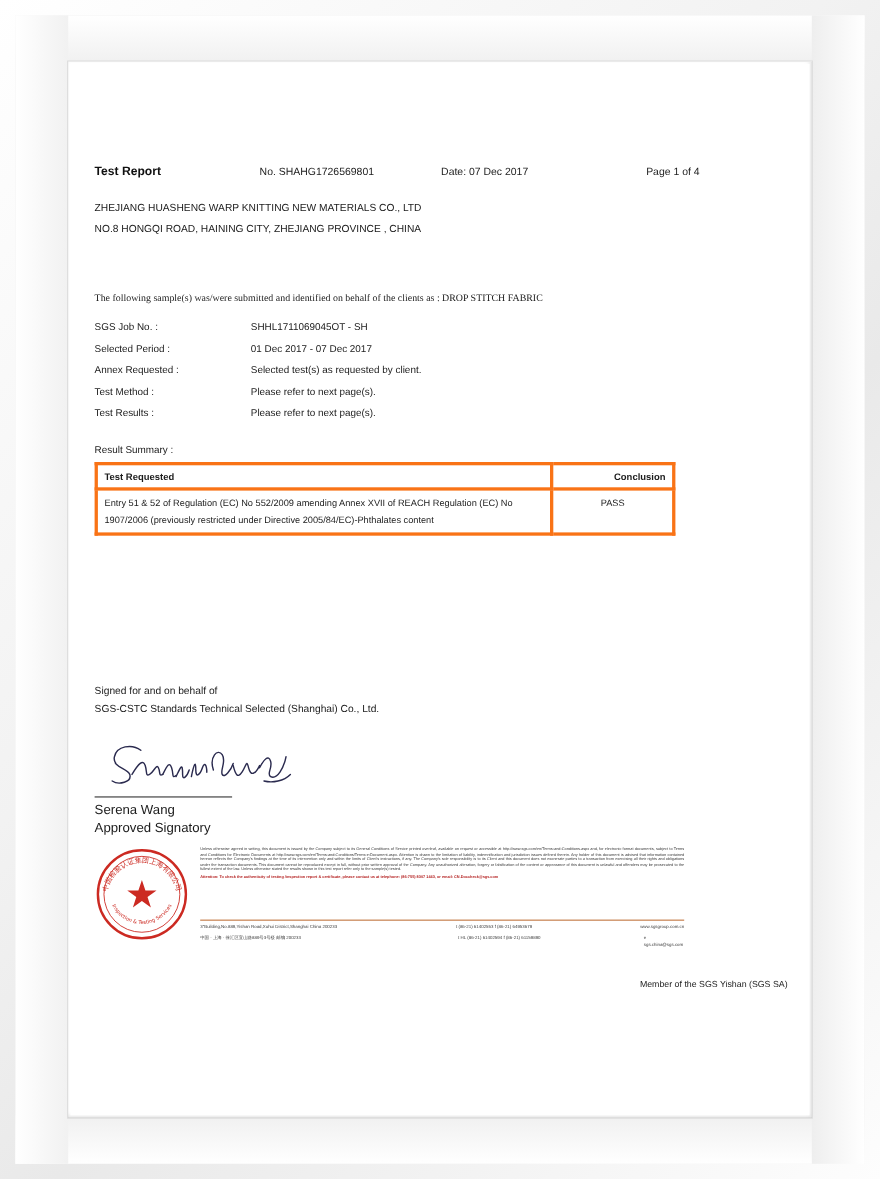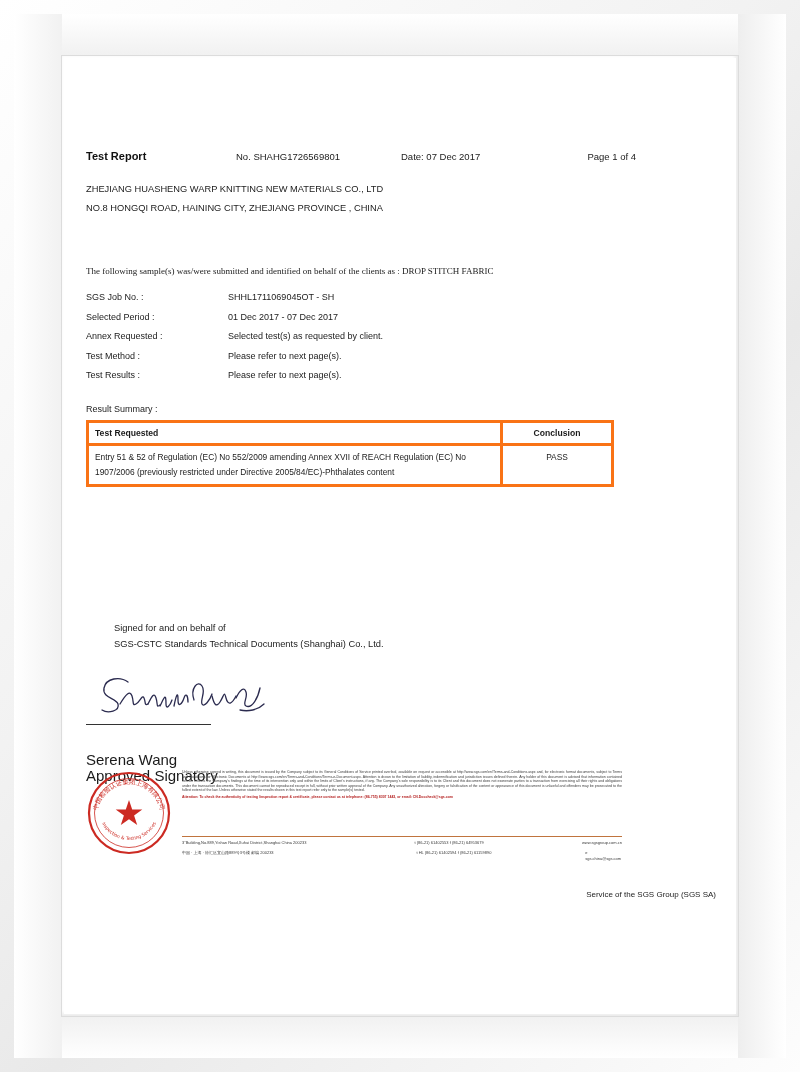--- a/index.html
+++ b/index.html
@@ -184,51 +184,49 @@
     padding: 4px 6px;
     vertical-align: top;
   }
   .tbl thead th {
     font-weight: bold;
     font-size: 8.6px;
     text-align: left;
     padding-top: 5px;
     padding-bottom: 5px;
   }
-  .tbl thead th.concl { text-align: center; width: 96px; }
+  .tbl thead th.concl { text-align: right; width: 96px; }
   .tbl td.concl { text-align: center; vertical-align: top; padding-top: 6px; }
   .tbl td.req { line-height: 15px; }
 
   
   .signed-for {
     position: absolute;
     left: 86px; top: 620px;
     font-size: 9.3px;
     line-height: 16px;
     color: #1b1b1b;
-    margin-left: 28px;
   }
   .signature {
     position: absolute;
     left: 90px; top: 672px;
     width: 180px; height: 50px;
   }
   .sig-line {
     position: absolute;
     left: 86px; top: 726px;
     width: 125px; height: 1px;
     background: #333;
   }
   .sig-name {
     position: absolute;
     left: 86px; top: 730px;
-    font-size: 15px;
+    font-size: 12px;
     line-height: 16px;
     color: #1b1b1b;
-    margin-top: 24px;
   }
 
   
   .footer {
     position: absolute;
     left: 86px; top: 770px;
     width: 530px;
   }
   .stamp {
     position: absolute;
@@ -338,21 +336,21 @@
     <tbody>
       <tr>
         <td class="req">Entry 51 &amp; 52 of Regulation (EC) No 552/2009 amending Annex XVII of REACH Regulation (EC) No 1907/2006 (previously restricted under Directive 2005/84/EC)-Phthalates content</td>
         <td class="concl">PASS</td>
       </tr>
     </tbody>
   </table>
 
   <div class="signed-for" style="left:22px; top:562px;">
     <div>Signed for and on behalf of</div>
-    <div>SGS-CSTC Standards Technical Documents (Shanghai) Co., Ltd.</div>
+    <div>SGS-CSTC Standards Technical Selected (Shanghai) Co., Ltd.</div>
   </div>
 
   <div class="signature" style="left:26px; top:612px;">
     <svg width="180" height="52" viewBox="0 0 180 52">
       <g fill="none" stroke="#2b2b4f" stroke-width="1.3" stroke-linecap="round">
         <path d="M38 12 C30 6, 16 8, 14 18 C12 28, 26 28, 28 34 C30 41, 18 44, 12 40"></path>
         <path d="M30 34 C36 24, 40 20, 42 26 C44 32, 42 36, 46 34 C50 32, 52 24, 54 28 C56 32, 54 36, 58 34"></path>
         <path d="M58 34 C62 26, 64 22, 66 28 C68 34, 66 38, 70 35"></path>
         <path d="M70 36 C74 28, 76 22, 76 34 C76 40, 80 36, 82 30"></path>
         <path d="M84 36 C86 26, 88 20, 88 30 C88 38, 92 34, 94 28 C96 22, 98 26, 98 32"></path>
@@ -399,14 +397,14 @@
       <div class="ph">t (86-21) 61402553    f (86-21) 64953679</div>
       <div>www.sgsgroup.com.cn</div>
     </div>
     <div class="footer-addr" style="top:80px;">
       <div class="cn">中国 · 上海 · 徐汇区宜山路889号3号楼      邮编 200233</div>
       <div class="ph">t HL (86-21) 61402594    f (86-21) 61159890</div>
       <div>e sgs.china@sgs.com</div>
     </div>
   </div>
 
-  <div class="member" style="right:20px; top:832px;">Service of the SGS Group (SGS SA)</div>
+  <div class="member" style="right:20px; top:832px;">Member of the SGS Yishan (SGS SA)</div>
 </div>
 
 </body></html>

